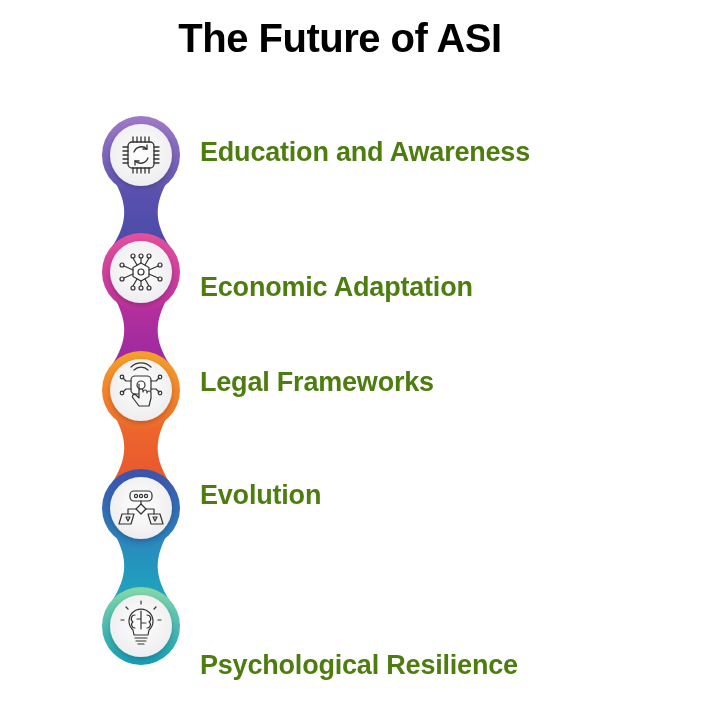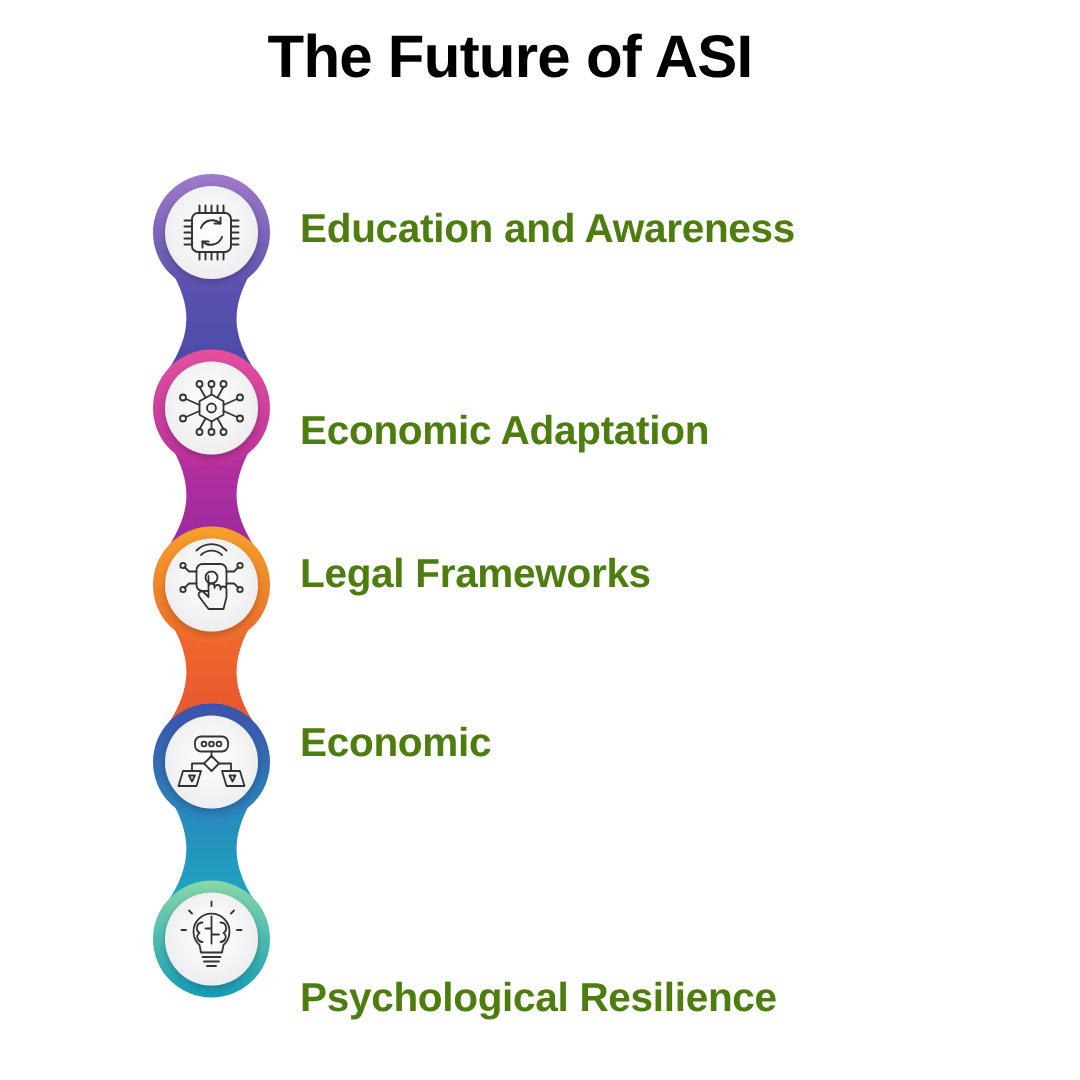--- a/index.html
+++ b/index.html
@@ -151,15 +151,15 @@
     <path d="M135,638 h12 M136,641 h10 M138,644 h6"></path>
     <path d="M141,611 v18 M135,615 c-4,0 -5,5 -2,7 c-3,2 -1,6 2,6 M147,615 c4,0 5,5 2,7 c3,2 1,6 -2,6 M137,619 h4 M141,623 h5"></path>
     <path d="M141,604 v-3 M128,609 l-2,-2 M154,609 l2,-2 M124,620 h-3 M158,620 h3"></path>
   </g>
 </svg>
 
 <div class="label" style="top:135px;">Education and Awareness</div>
 <div class="label" style="top:250px;margin-top:20px;">Economic Adaptation</div>
 <div class="label" style="top:365px;">Legal Frameworks</div>
 <div class="label" style="top:478px;">
-  <div>Economic</div>
+  <div>Evolution</div>
 </div>
 <div class="label" style="top:648px;">Psychological Resilience</div>
 
 </body></html>

